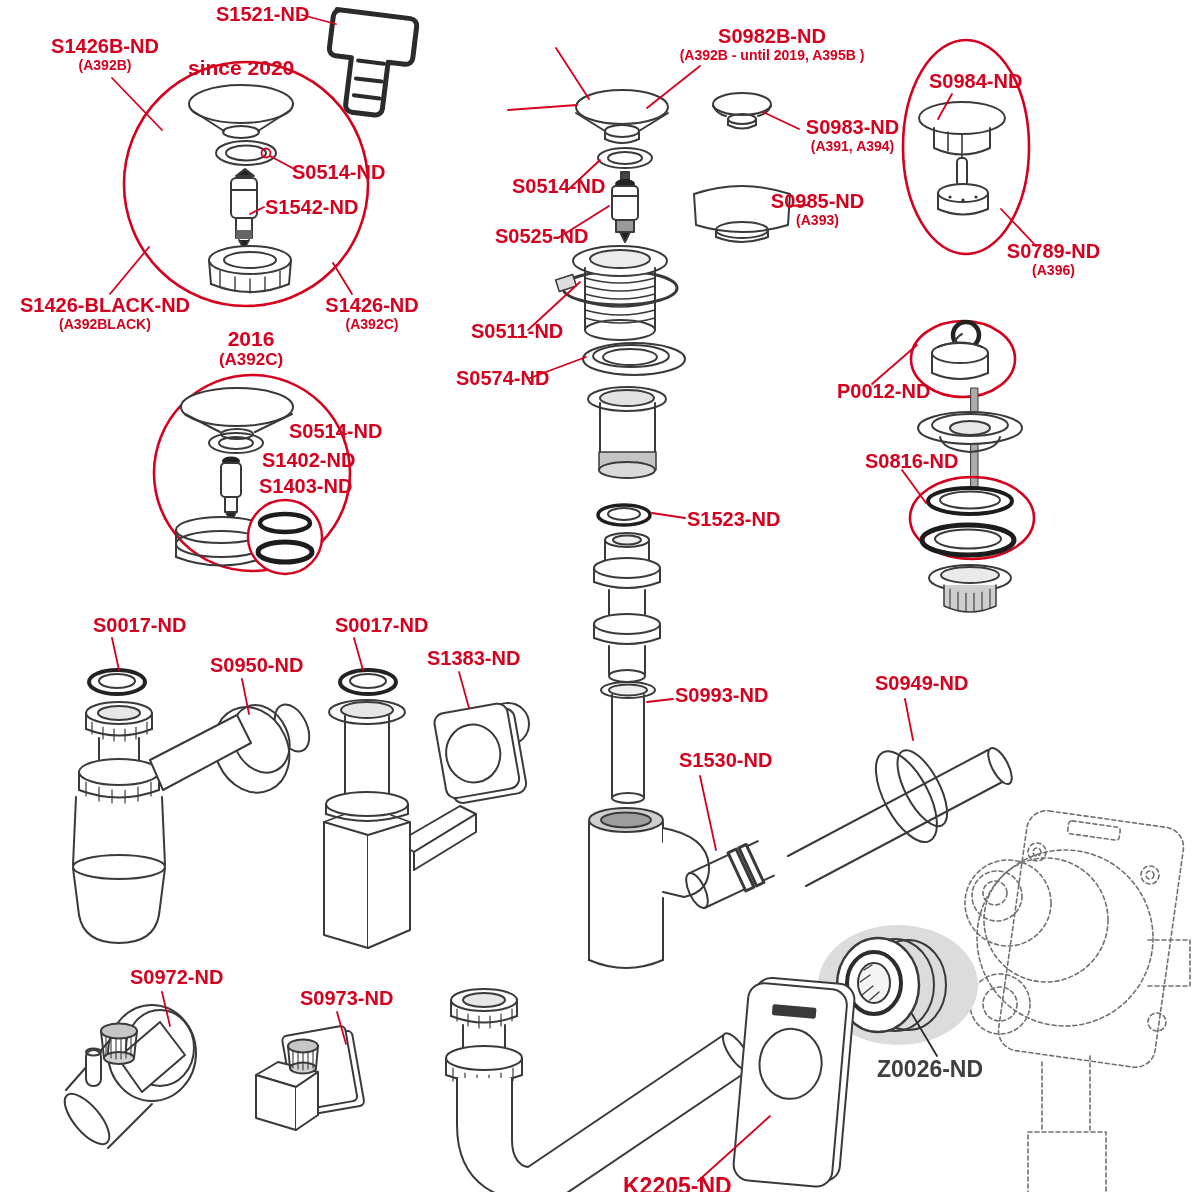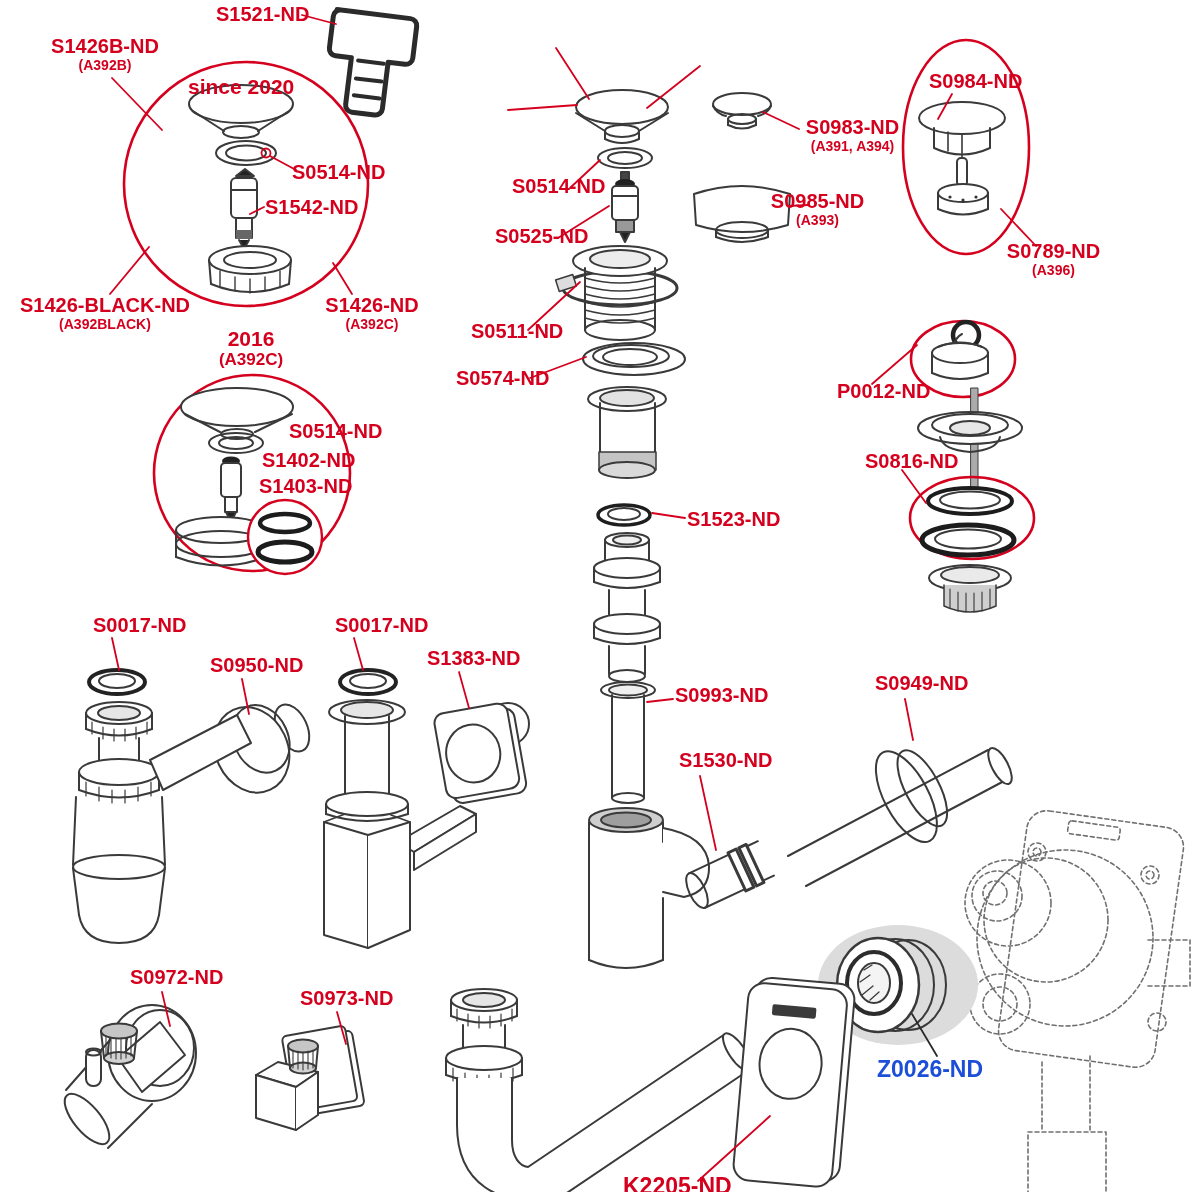--- a/index.html
+++ b/index.html
@@ -4,21 +4,21 @@
 <style>
   html,body{margin:0;padding:0;background:#fff;}
   .canvas{position:relative;width:1200px;height:1192px;background:#ffffff;overflow:hidden;
           font-family:"Liberation Sans",sans-serif;}
   .canvas svg{position:absolute;left:0;top:0;}
   .lbl{position:absolute;font-weight:bold;color:#d5001e;font-size:20px;line-height:1.08;
        white-space:nowrap;}
   .lbl .sub{display:block;font-size:14px;white-space:nowrap;}
   .lbl.center{text-align:center;}
   .lbl.big{font-size:23px;}
-  .lbl.black{color:#1d4ed8;}
+  .lbl.black{color:#404040;}
   .lbl.yr .sub{font-size:17px;}
 </style>
 </head>
 <body>
 
 <div class="canvas">
 
 <svg width="1200" height="1200" viewBox="0 0 1200 1200">
   <g stroke="#3a3a3a" stroke-width="2" fill="none" stroke-linecap="round" stroke-linejoin="round">
 
@@ -370,29 +370,30 @@
       <path d="M698 1181 L770 1116"></path>
     </g>
     <g stroke="#2a2a2a" stroke-width="1.8">
       <path d="M912 1014 L937 1056"></path>
     </g>
   </g>
 </svg>
 
 <div class="lbl" style="left:216px;top:4px"><span>S1521-ND</span></div>
 <div class="lbl center" style="left:40px;top:36px;width:130px"><span>S1426B-ND</span><span class="sub">(A392B)</span></div>
-<div class="lbl" style="left:188px;top:76px;font-size:21px"><span>since 2020</span></div>
+<div class="lbl" style="left:188px;top:57px;font-size:21px"><span>since 2020</span></div>
 <div class="lbl" style="left:292px;top:162px"><span>S0514-ND</span></div>
 <div class="lbl" style="left:265px;top:197px"><span>S1542-ND</span></div>
 <div class="lbl center" style="left:20px;top:295px;width:170px"><span>S1426-BLACK-ND</span><span class="sub">(A392BLACK)</span></div>
 <div class="lbl center" style="left:322px;top:295px;width:100px"><span>S1426-ND</span><span class="sub">(A392C)</span></div>
 <div class="lbl center yr" style="left:196px;top:328px;width:110px;font-size:21px"><span>2016</span><span class="sub">(A392C)</span></div>
 <div class="lbl" style="left:289px;top:421px"><span>S0514-ND</span></div>
 <div class="lbl" style="left:262px;top:450px"><span>S1402-ND</span></div>
 <div class="lbl" style="left:259px;top:476px"><span>S1403-ND</span></div>
+<div class="lbl center" style="left:672px;top:26px;width:200px"><span>S0982B-ND</span><span class="sub">(A392B - until 2019, A395B )</span></div>
 <div class="lbl center" style="left:800px;top:117px;width:105px"><span>S0983-ND</span><span class="sub">(A391, A394)</span></div>
 <div class="lbl" style="left:512px;top:176px"><span>S0514-ND</span></div>
 <div class="lbl" style="left:495px;top:226px"><span>S0525-ND</span></div>
 <div class="lbl center" style="left:770px;top:191px;width:95px"><span>S0985-ND</span><span class="sub">(A393)</span></div>
 <div class="lbl" style="left:471px;top:321px"><span>S0511-ND</span></div>
 <div class="lbl" style="left:456px;top:368px"><span>S0574-ND</span></div>
 <div class="lbl" style="left:929px;top:71px"><span>S0984-ND</span></div>
 <div class="lbl center" style="left:1006px;top:241px;width:95px"><span>S0789-ND</span><span class="sub">(A396)</span></div>
 <div class="lbl" style="left:837px;top:381px"><span>P0012-ND</span></div>
 <div class="lbl" style="left:865px;top:451px"><span>S0816-ND</span></div>

